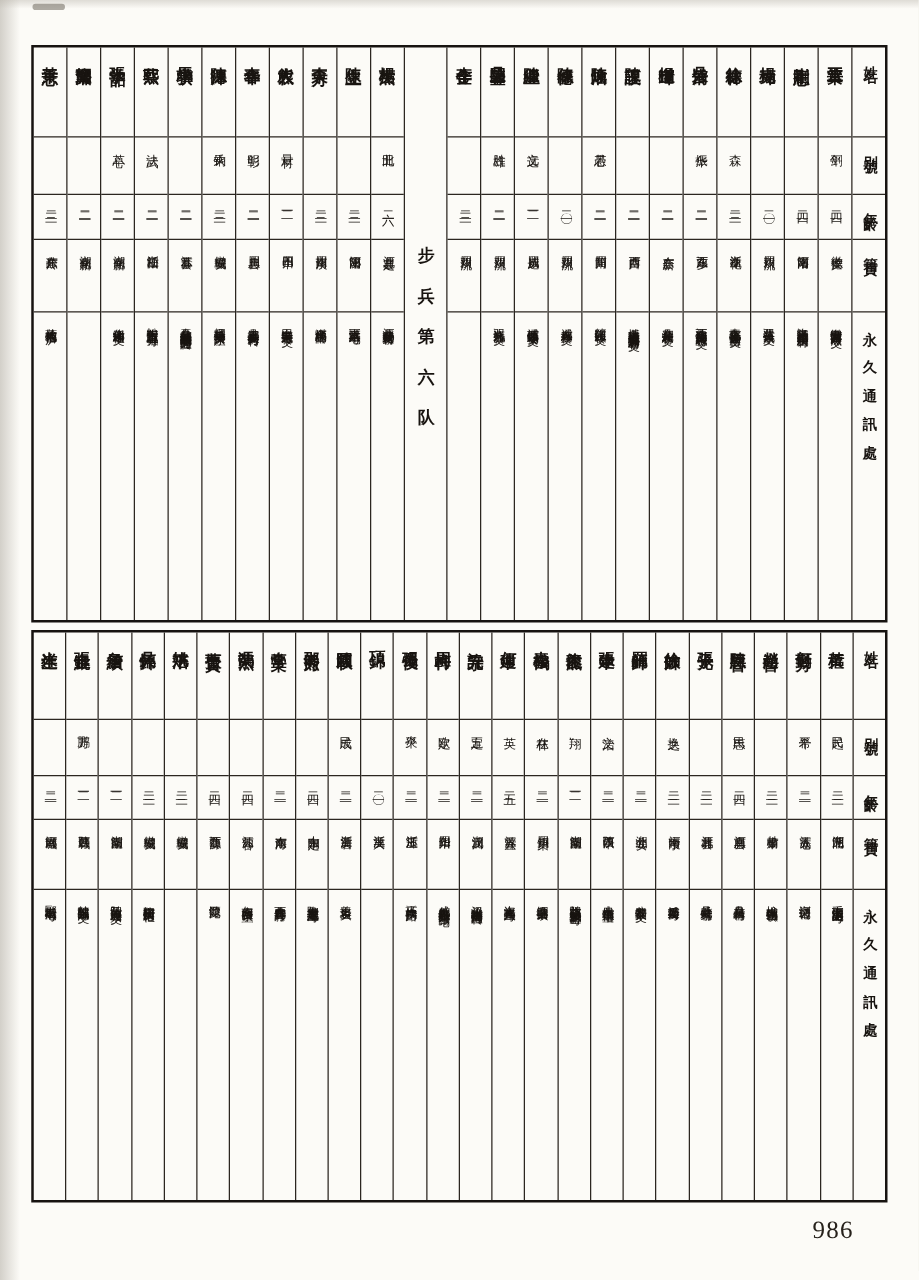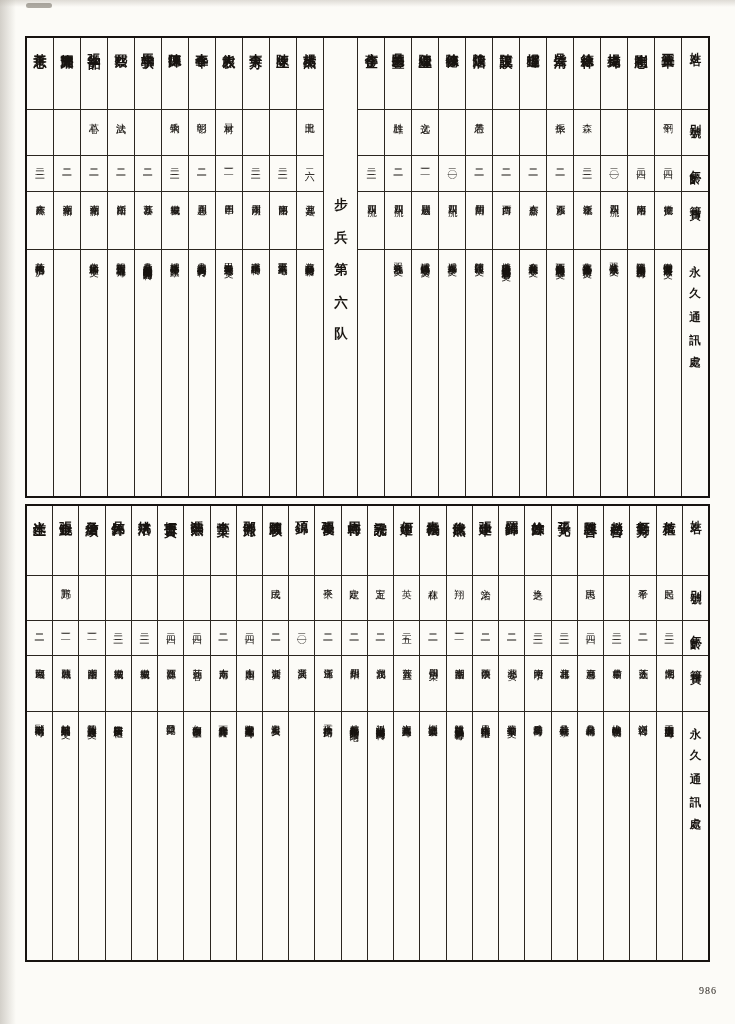--- a/index.html
+++ b/index.html
@@ -85,22 +85,22 @@
     align-items:center;justify-content:center;
     flex-direction:row;display:flex;
   }
   .divider-text{
     writing-mode:vertical-rl;text-orientation:upright;
     font-size:13.5px;font-weight:700;letter-spacing:2.4em;
     height:auto;
   }
 
   .page-number{
-    position:absolute;right:18px;bottom:28px;
-    font-size:10px;letter-spacing:1px;color:#26211b;text-align:right;
+    position:absolute;right:52px;bottom:28px;
+    font-size:20px;letter-spacing:1px;color:#26211b;text-align:right;
   }
 </style>
 </head>
 <body>
 
 <div class="page">
   <div class="scan-edge-left"></div>
   <div class="scan-edge-top"></div>
   <div class="scan-smudge"></div>
 

